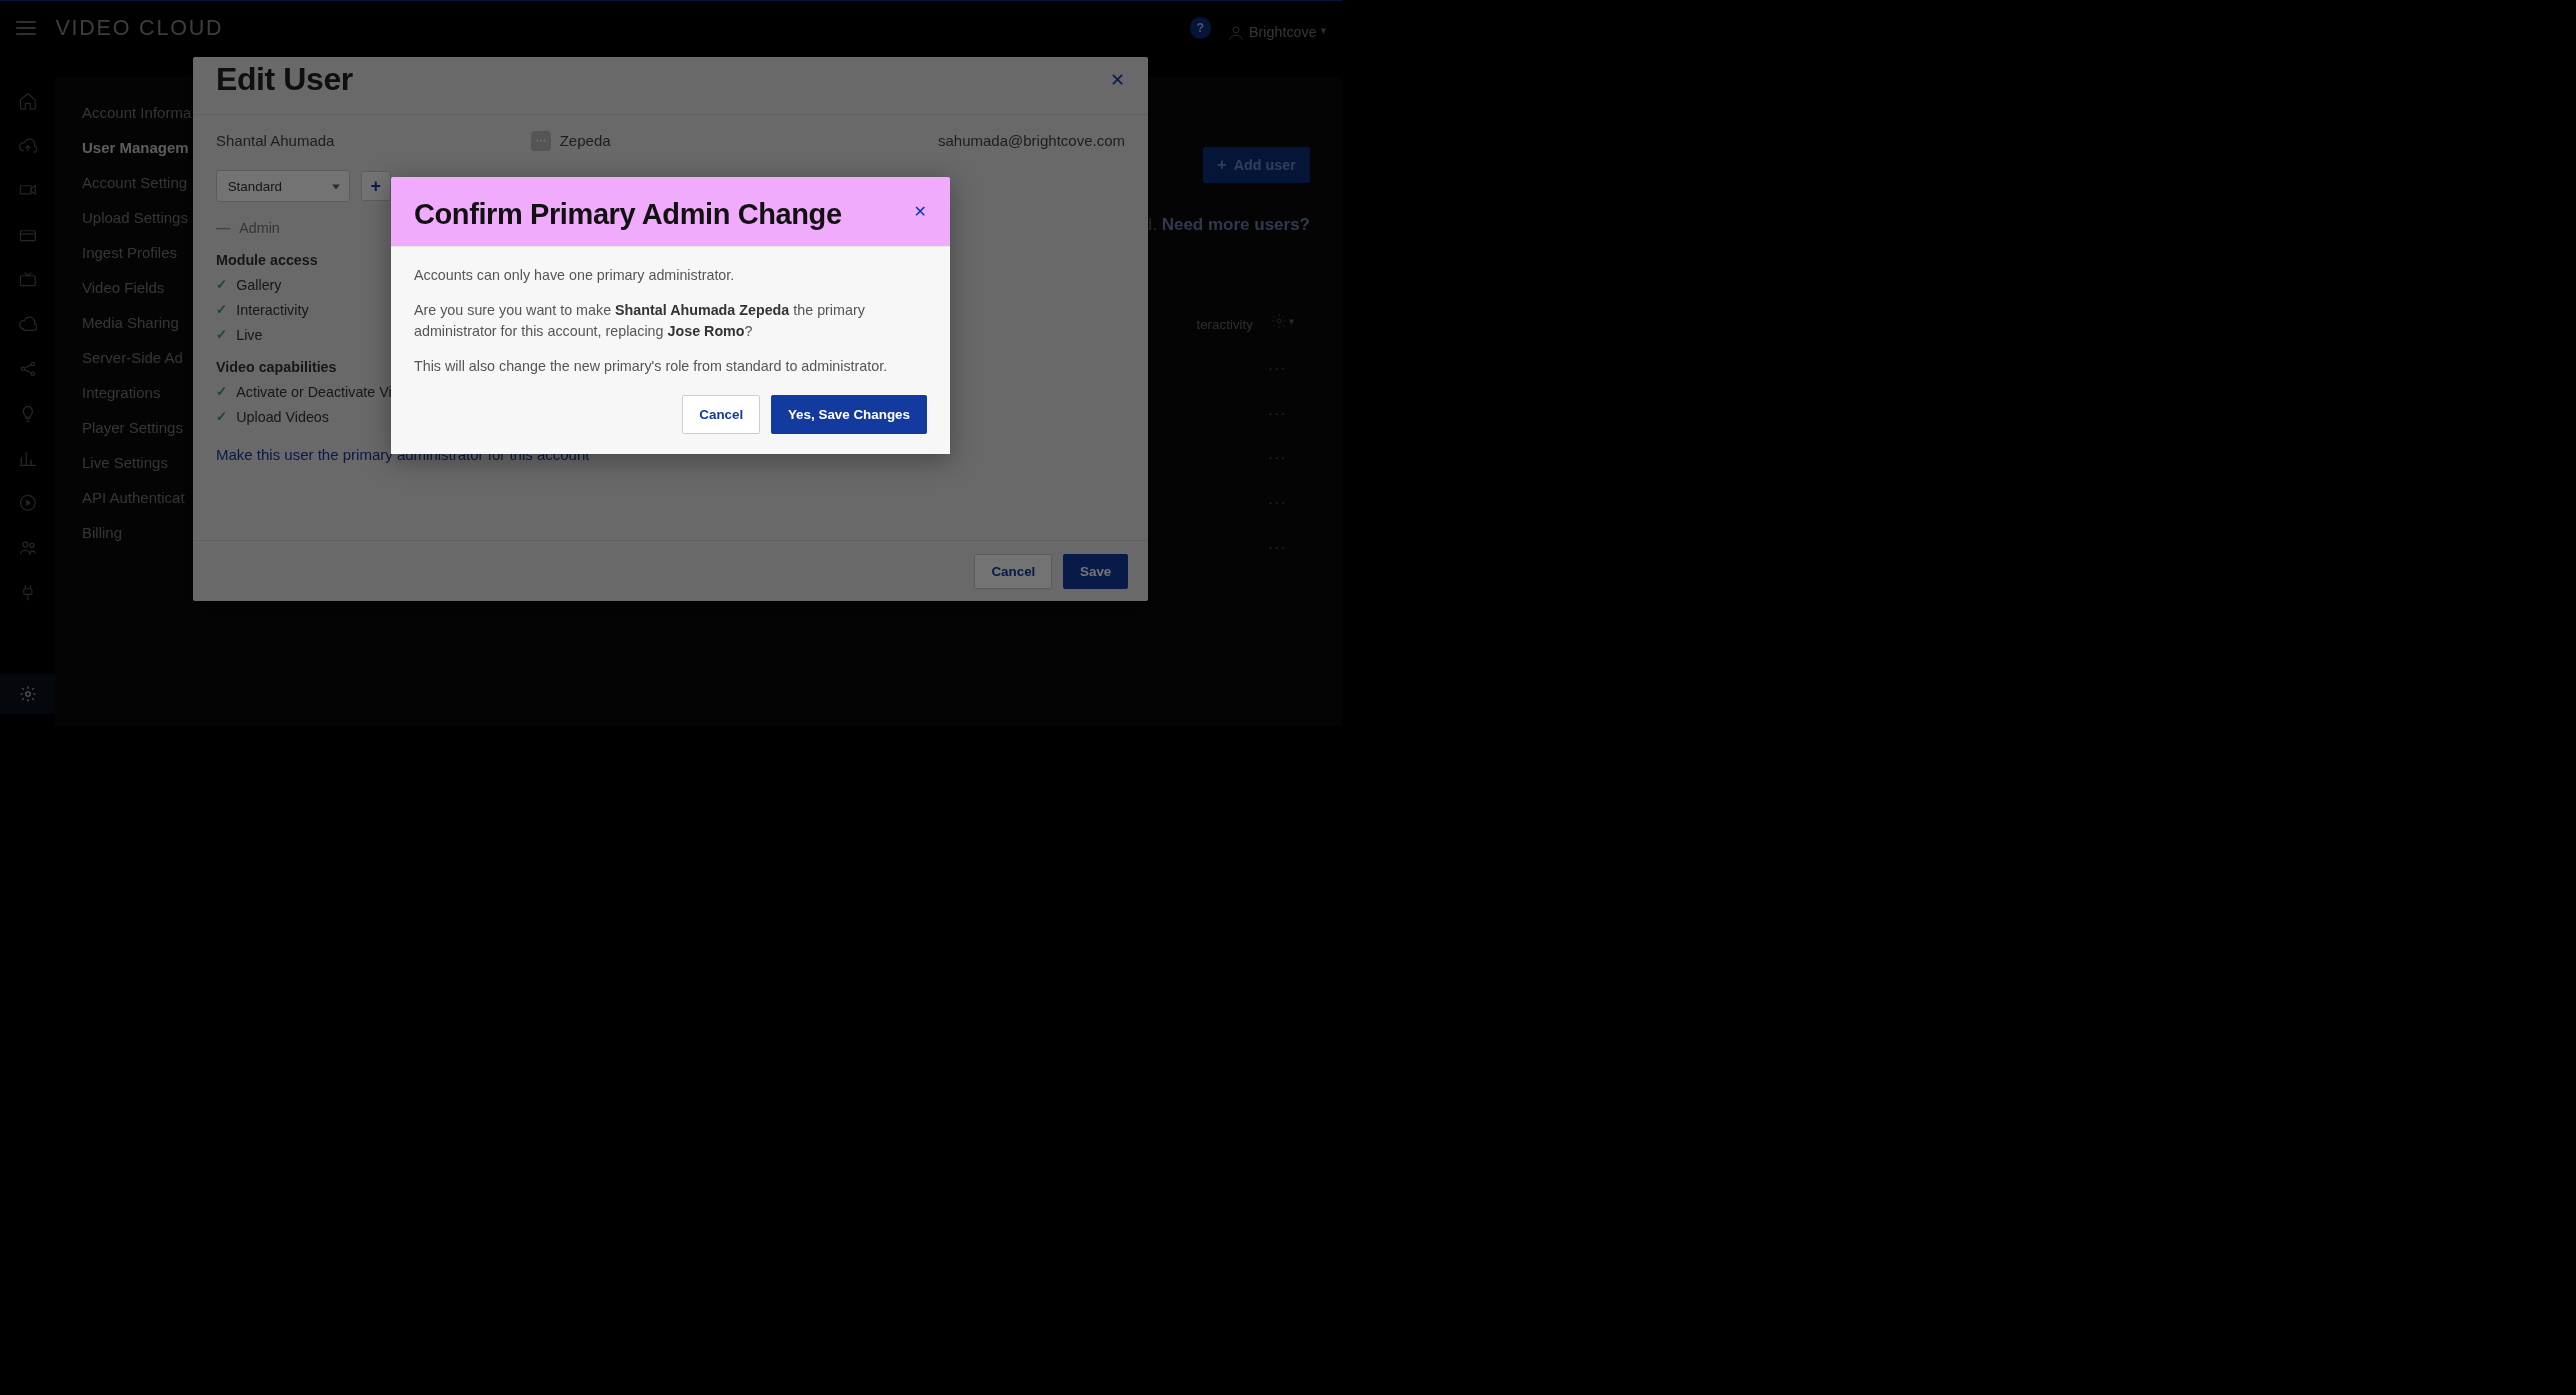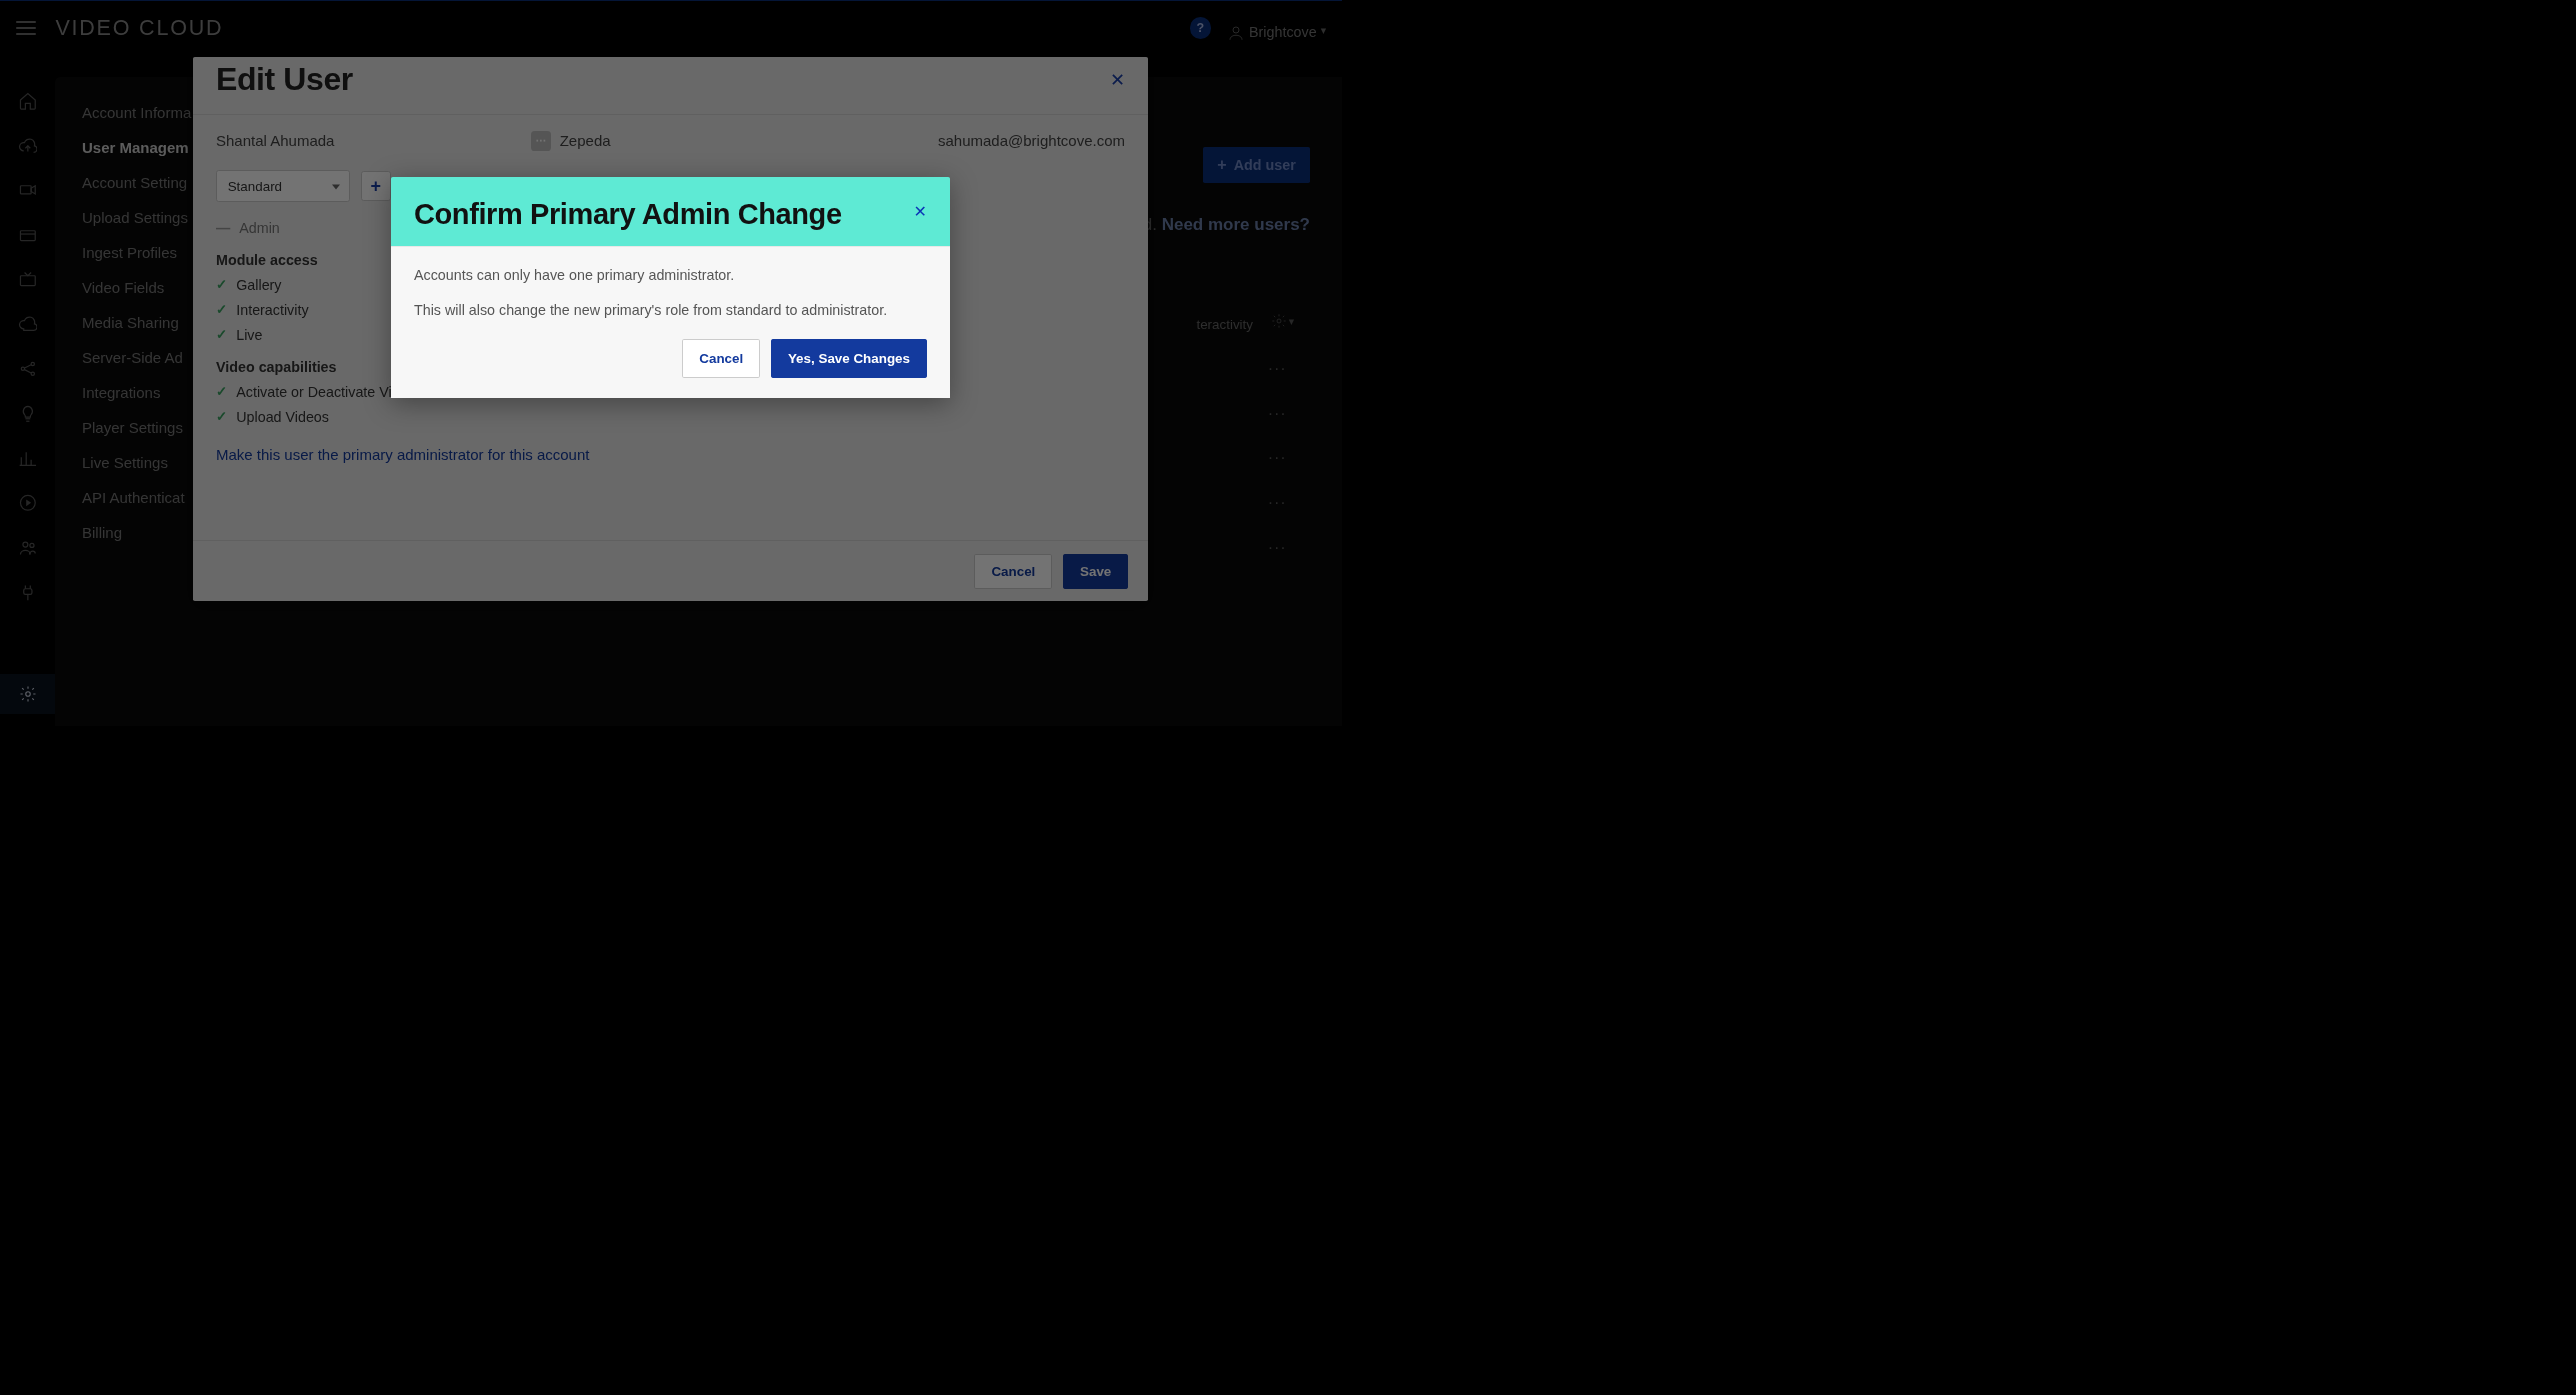--- a/index.html
+++ b/index.html
@@ -216,21 +216,21 @@
     position:absolute; inset:0;
     background:rgba(0,0,0,0.55);
   }
 
   
   .confirm-dialog {
     position:absolute;
     top:177px;
     left:391px;
     width:559px;
-    background:#5eead4;
+    background:#f0abfc;
     border-radius:1.8px;
     box-shadow:0 5.4px 27px rgba(0,0,0,.35);
   }
   .confirm-header {
     padding:21.5px 23px 16px;
     display:flex;align-items:flex-start;justify-content:space-between;
     border-bottom:0.9px solid #e8e8e8;
   }
   .confirm-title {
     font-size:29px;
@@ -441,20 +441,23 @@
 
 <div class="scrim"></div>
 
 <div class="confirm-dialog">
   <div class="confirm-header">
     <div class="confirm-title">Confirm Primary Admin Change</div>
     <div class="confirm-close">✕</div>
   </div>
   <div class="confirm-body">
     <p>Accounts can only have one primary administrator.</p>
+    <p>
+      <span>Are you sure you want to make </span><strong>Shantal Ahumada Zepeda</strong><span> the primary administrator for this account, replacing </span><strong>Jose Romo</strong><span>?</span>
+    </p>
     <p>This will also change the new primary's role from standard to administrator.</p>
     <div class="confirm-actions">
       <div class="btn btn-secondary">Cancel</div>
       <div class="btn btn-primary">Yes, Save Changes</div>
     </div>
   </div>
 </div>
 
 
 </body></html>

